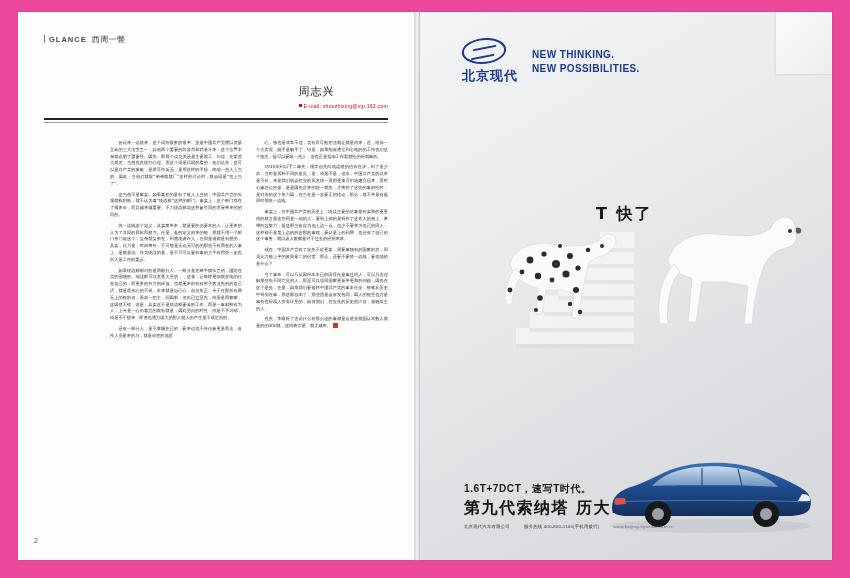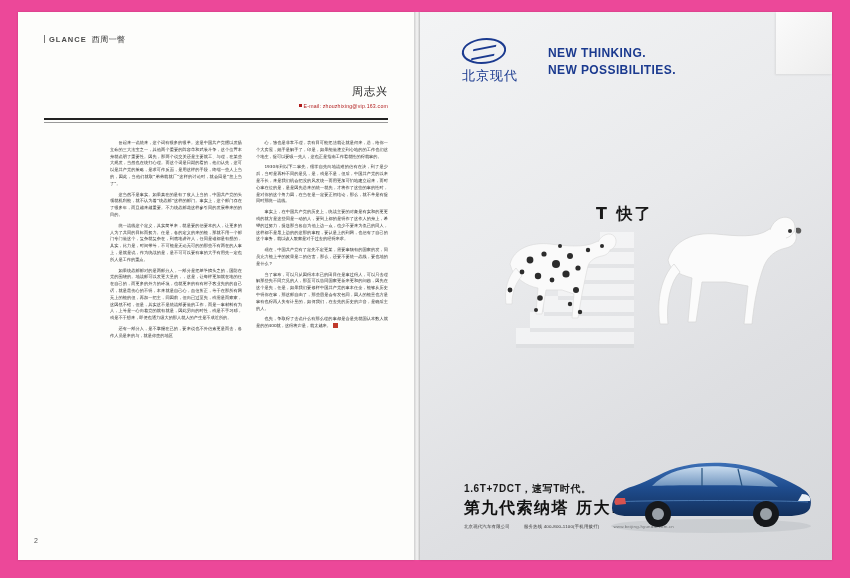--- a/index.html
+++ b/index.html
@@ -58,21 +58,21 @@
     left: 28px; top: 62px;
     font-size: 25px;
     font-weight: bold;
     color: #111;
     letter-spacing: 1px;
     font-family: "DejaVu Serif", serif;
   }
   .lp-author {
     position: absolute;
     right: 26px; top: 72px;
-    text-align: right;
+    text-align: left;
   }
   .lp-author .name {
     font-size: 11px;
     color: #222;
     letter-spacing: 1px;
     font-family: "DejaVu Serif", serif;
   }
   .lp-author .email {
     margin-top: 4px;
     font-size: 5.2px;
@@ -159,28 +159,28 @@
     position: absolute;
     left: 9px; top: 7px;
     width: 22px; height: 7px;
     border-top: 2px solid #1b3a8f;
     border-bottom: 2px solid #1b3a8f;
     transform: skewY(-12deg);
   }
   .hy-cn {
     margin-top: 3px;
     font-size: 13px;
-    font-weight: normal;
+    font-weight: bold;
     color: #1b3a8f;
     letter-spacing: 1px;
     text-align: center;
   }
   .hy-slogan {
-    margin-left: 30px;
-    font-size: 12px;
+    margin-left: 14px;
+    font-size: 10px;
     font-weight: bold;
     color: #1b3a8f;
     line-height: 1.35;
     letter-spacing: 0.4px;
   }
   .ad-headline {
     position: absolute;
     left: 176px; top: 192px;
     font-size: 16px;
     font-weight: bold;

